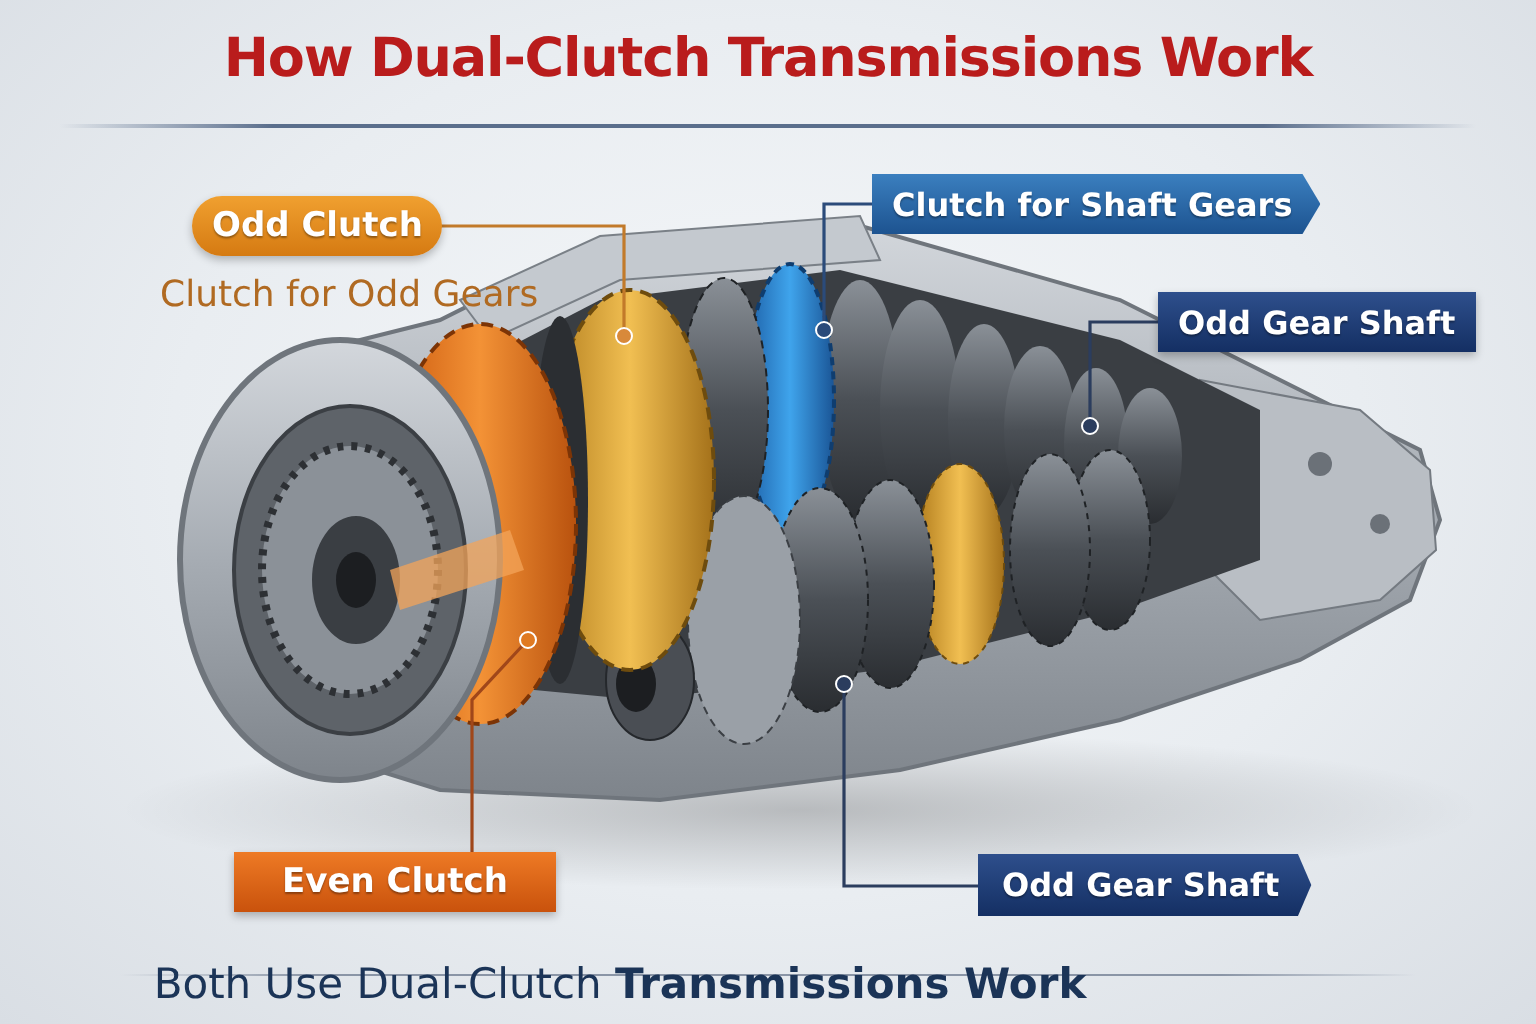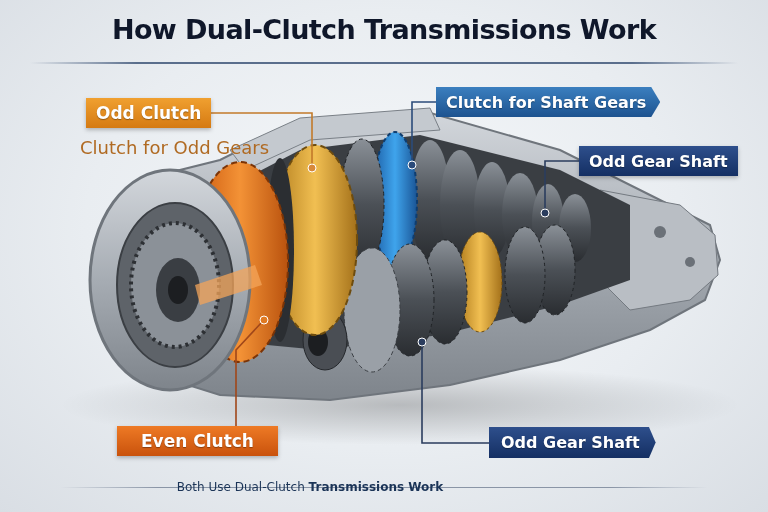--- a/index.html
+++ b/index.html
@@ -5,50 +5,50 @@
     * { box-sizing: border-box; margin: 0; padding: 0; }
     html, body { width: 768px; height: 512px; overflow: hidden; }
     body {
       font-family: "Liberation Sans", "DejaVu Sans", sans-serif;
       background: radial-gradient(ellipse at 50% 45%, #f6f8fa 0%, #e9edf1 55%, #d9dee4 100%);
       position: relative;
     }
     .title {
       position: absolute; left: 0; top: 14px; width: 768px; text-align: center;
       font-family: "DejaVu Sans", sans-serif; font-weight: bold;
-      font-size: 27px; color: #0f172a; letter-spacing: -0.6px;
+      font-size: 27px; color: #b91c1c; letter-spacing: -0.6px;
     }
     .title-rule {
       position: absolute; left: 30px; top: 62px; width: 708px; height: 2px;
       background: linear-gradient(90deg, rgba(90,110,140,0) 0%, #5a6e8c 15%, #5a6e8c 85%, rgba(90,110,140,0) 100%);
     }
     .footer-rule {
       position: absolute; left: 60px; top: 487px; width: 648px; height: 1px;
       background: linear-gradient(90deg, rgba(120,130,150,0) 0%, #8a95a6 15%, #8a95a6 85%, rgba(120,130,150,0) 100%);
     }
     .footer {
       position: absolute; left: 0; top: 480px; width: 620px; text-align: center;
-      font-family: "DejaVu Sans", sans-serif; font-size: 12px; color: #1b3457;
+      font-family: "DejaVu Sans", sans-serif; font-size: 21px; color: #1b3457;
     }
     .footer .bold { font-weight: bold; }
 
     .diagram { position: absolute; left: 0; top: 0; width: 768px; height: 512px; }
 
     .callout {
       position: absolute; color: #fff; font-family: "DejaVu Sans", sans-serif;
       font-weight: bold; white-space: nowrap; display: flex; align-items: center;
       text-shadow: 0 1px 1px rgba(0,0,0,0.35);
       box-shadow: 0 2px 4px rgba(0,0,0,0.25);
     }
     .callout.orange { background: linear-gradient(180deg, #f0a030 0%, #d57a12 100%); }
     .callout.orange-dark { background: linear-gradient(180deg, #ee7a25 0%, #c9520c 100%); }
     .callout.blue { background: linear-gradient(180deg, #3b7fbf 0%, #1d5390 100%); }
     .callout.navy { background: linear-gradient(180deg, #2e4f8c 0%, #142f63 100%); }
 
-    .odd-clutch { left: 86px; top: 98px; height: 30px; padding: 0 10px; font-size: 17px; }
+    .odd-clutch { left: 96px; top: 98px; height: 30px; padding: 0 10px; font-size: 17px; border-radius: 15px; }
     .odd-clutch-sub {
       position: absolute; left: 80px; top: 137px; font-size: 18px; color: #b06a22;
       font-family: "DejaVu Sans", sans-serif;
     }
     .even-gears { left: 436px; top: 87px; height: 30px; padding: 0 14px 0 10px; font-size: 16px;
       clip-path: polygon(0 0, 96% 0, 100% 50%, 96% 100%, 0 100%); }
     .odd-shaft-top { left: 579px; top: 146px; height: 30px; padding: 0 10px; font-size: 16px; }
     .even-clutch { left: 117px; top: 426px; height: 30px; padding: 0 24px; font-size: 17px; }
     .odd-shaft-bottom { left: 489px; top: 427px; height: 31px; padding: 0 16px 0 12px; font-size: 16px;
       clip-path: polygon(0 0, 96% 0, 100% 50%, 96% 100%, 0 100%); }

